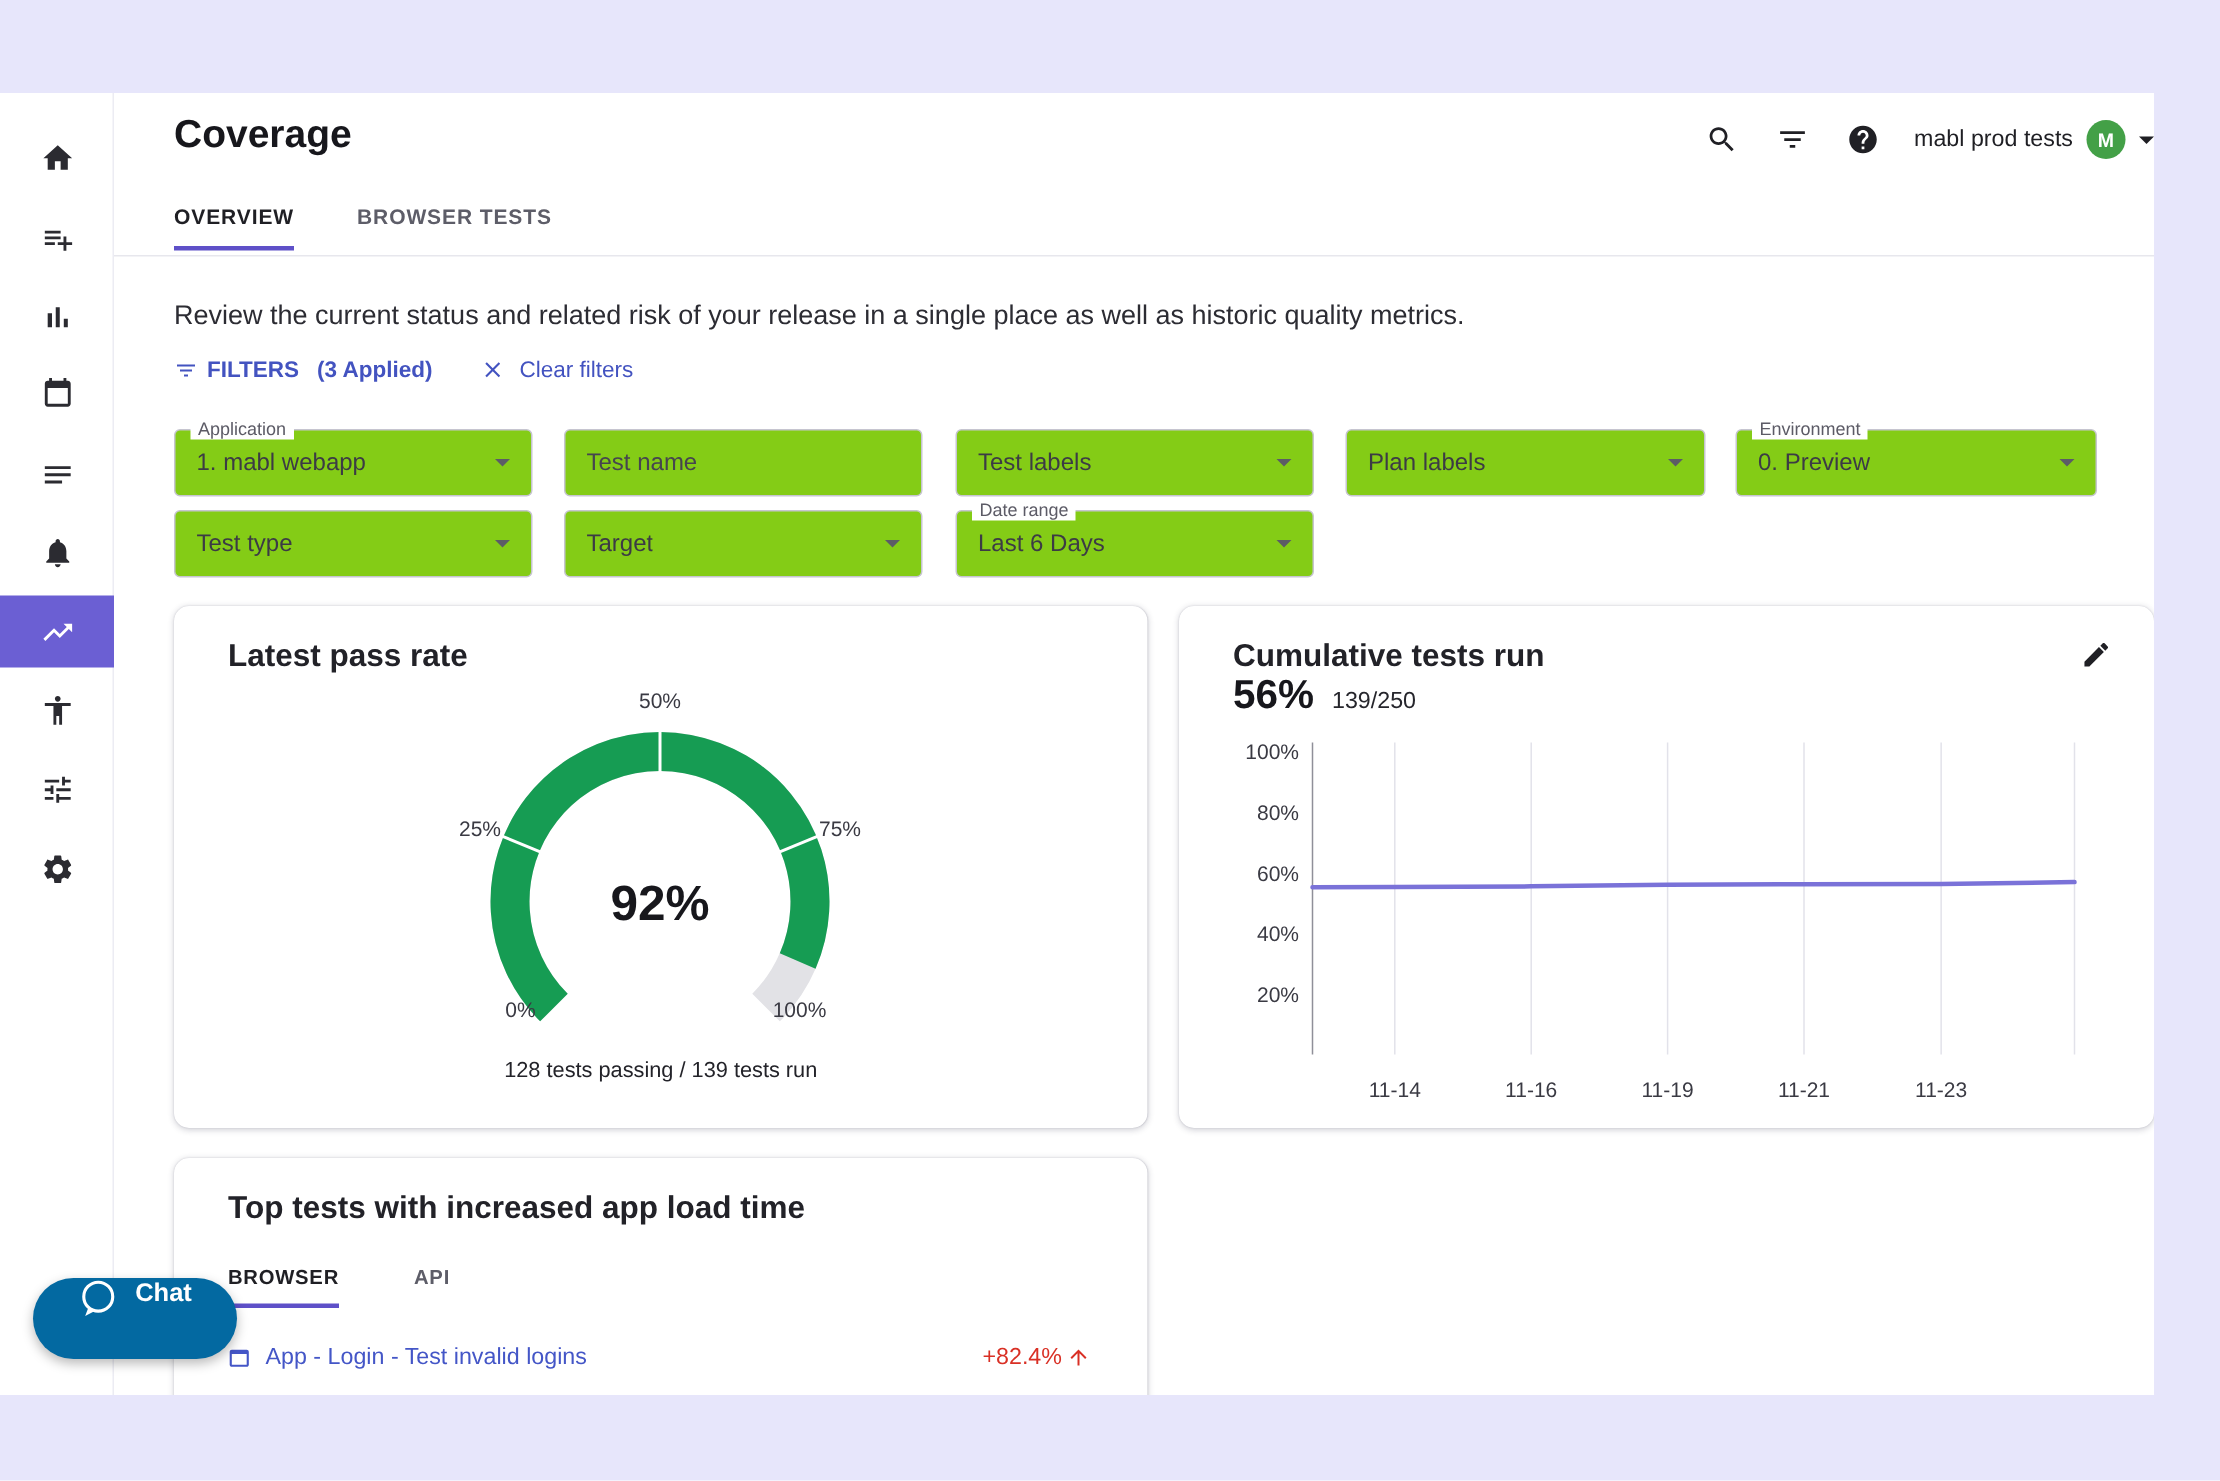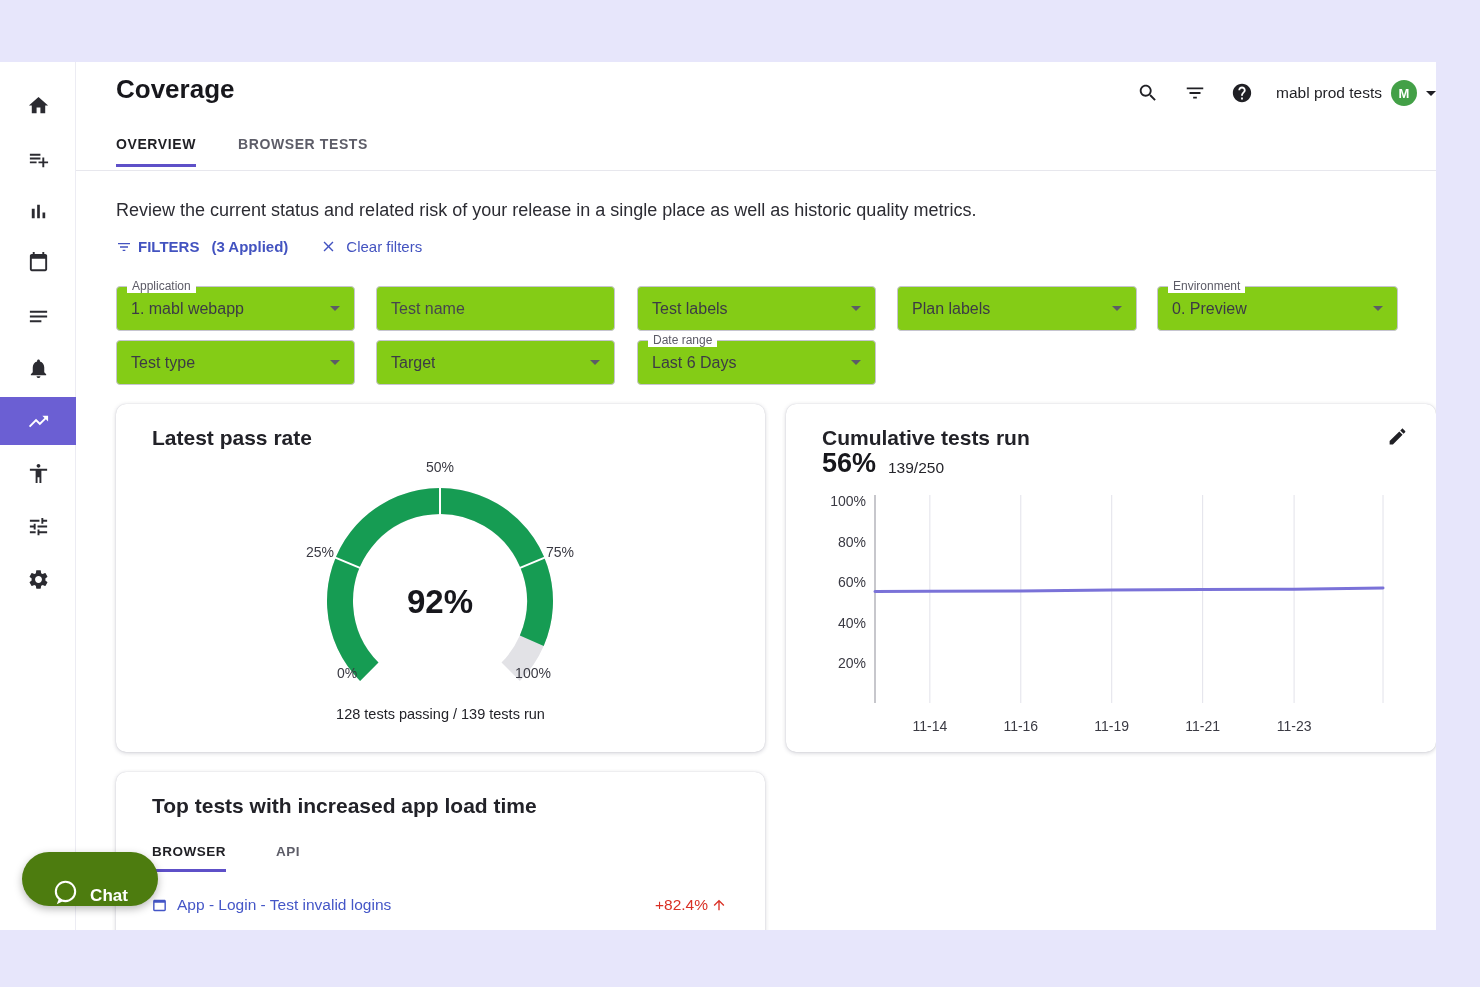--- a/index.html
+++ b/index.html
@@ -67,21 +67,21 @@
   .mini-tabs{position:absolute;left:36px;top:72px;display:flex;gap:50px;}
   .mini-tab{font-size:13.5px;font-weight:700;letter-spacing:0.5px;color:#5d5d68;padding-bottom:10px;border-bottom:3px solid transparent;cursor:pointer;}
   .mini-tab.active{color:#1f1f24;border-bottom-color:#5e50c8;}
   .test-row{position:absolute;left:35px;right:38px;top:124px;display:flex;align-items:center;gap:9px;}
   .test-row .row-icon svg{width:17px;height:17px;fill:#4456c7;display:block;}
   .test-link{font-size:15.5px;color:#4456c7;cursor:pointer;}
   .test-delta{margin-left:auto;display:flex;align-items:center;gap:3px;color:#d93025;font-size:15.5px;font-weight:500;}
   .test-delta svg{width:16px;height:16px;fill:#d93025;}
 
   
-  .chat-btn{position:absolute;left:22px;top:852px;width:136px;height:54px;border-radius:27px;background:#4d7c0f;display:flex;align-items:flex-end;justify-content:center;gap:11px;z-index:5;box-shadow:0 3px 8px rgba(0,0,0,0.28);cursor:pointer;border:none;}
+  .chat-btn{position:absolute;left:22px;top:852px;width:136px;height:54px;border-radius:27px;background:#0369a1;display:flex;align-items:flex-start;justify-content:center;gap:11px;z-index:5;box-shadow:0 3px 8px rgba(0,0,0,0.28);cursor:pointer;border:none;}
   .chat-btn svg{width:27px;height:27px;}
   .chat-label{font-size:17px;font-weight:700;color:#fff;}
 </style>
 </head>
 <body>
 
 <nav class="sidebar">
   <div class="side-item" style="top:19px">
     <svg viewBox="0 0 24 24">
         <path d="M10 20v-6h4v6h5v-8h3L12 3 2 12h3v8z"></path>

